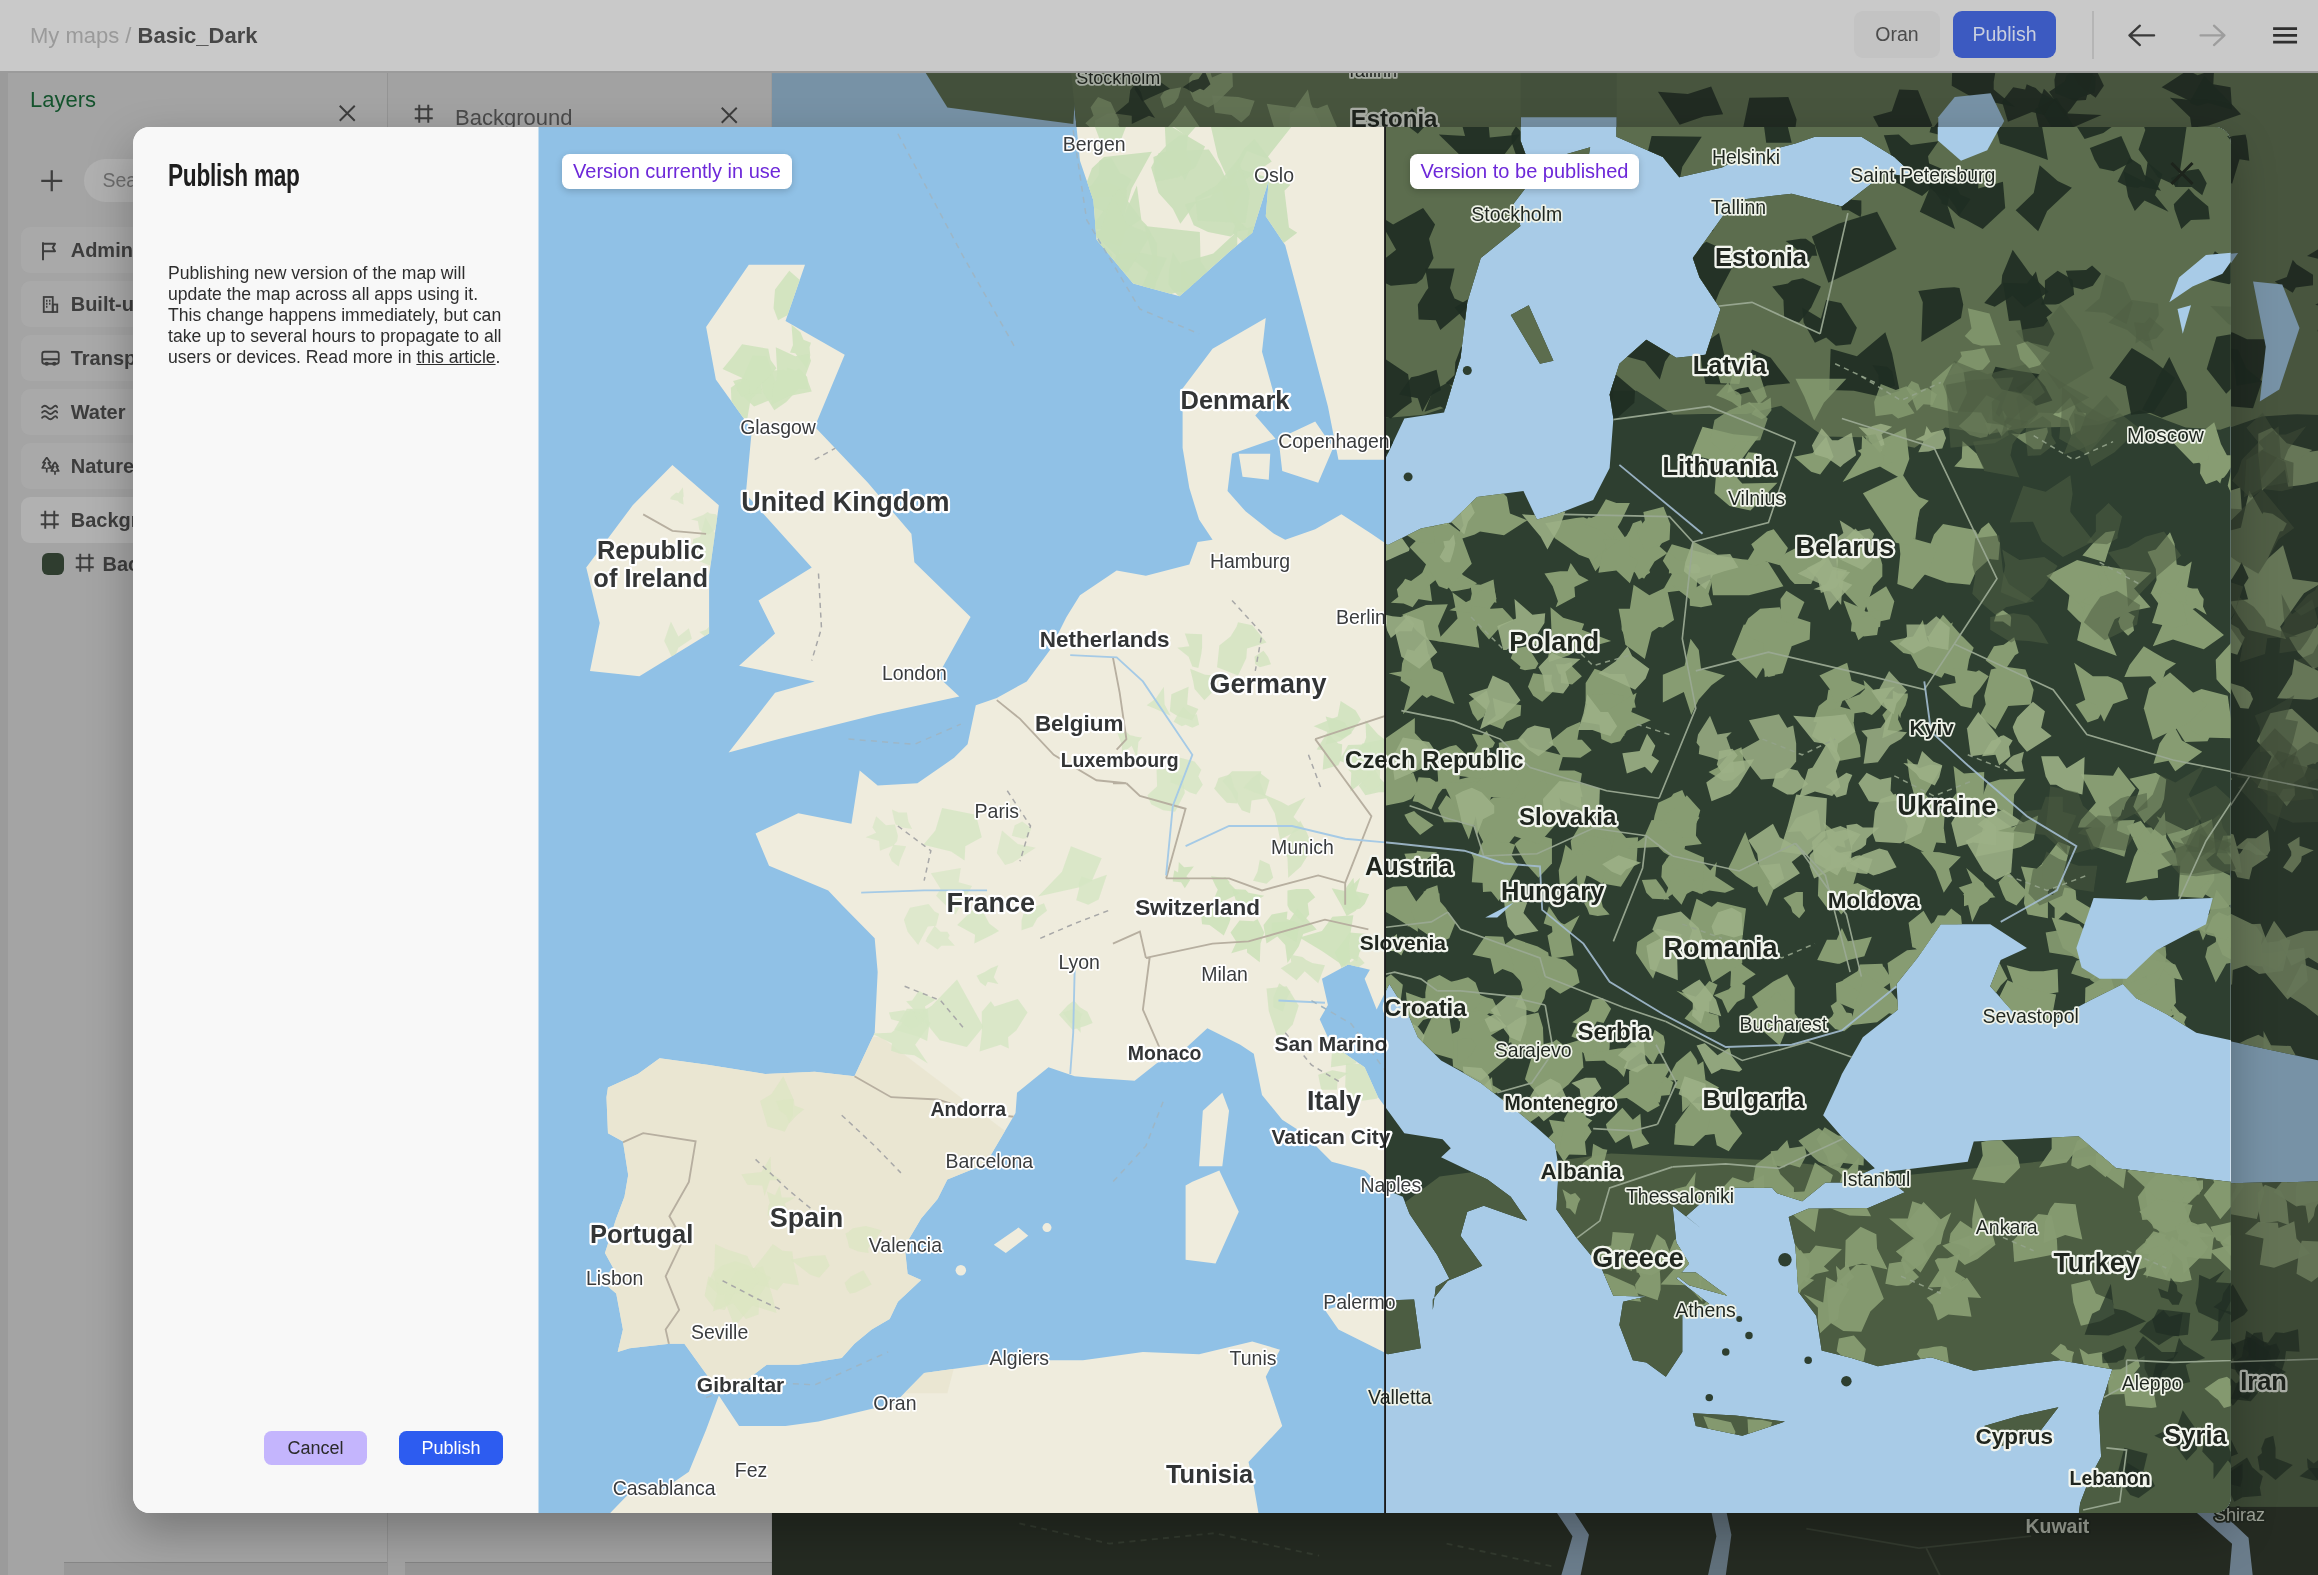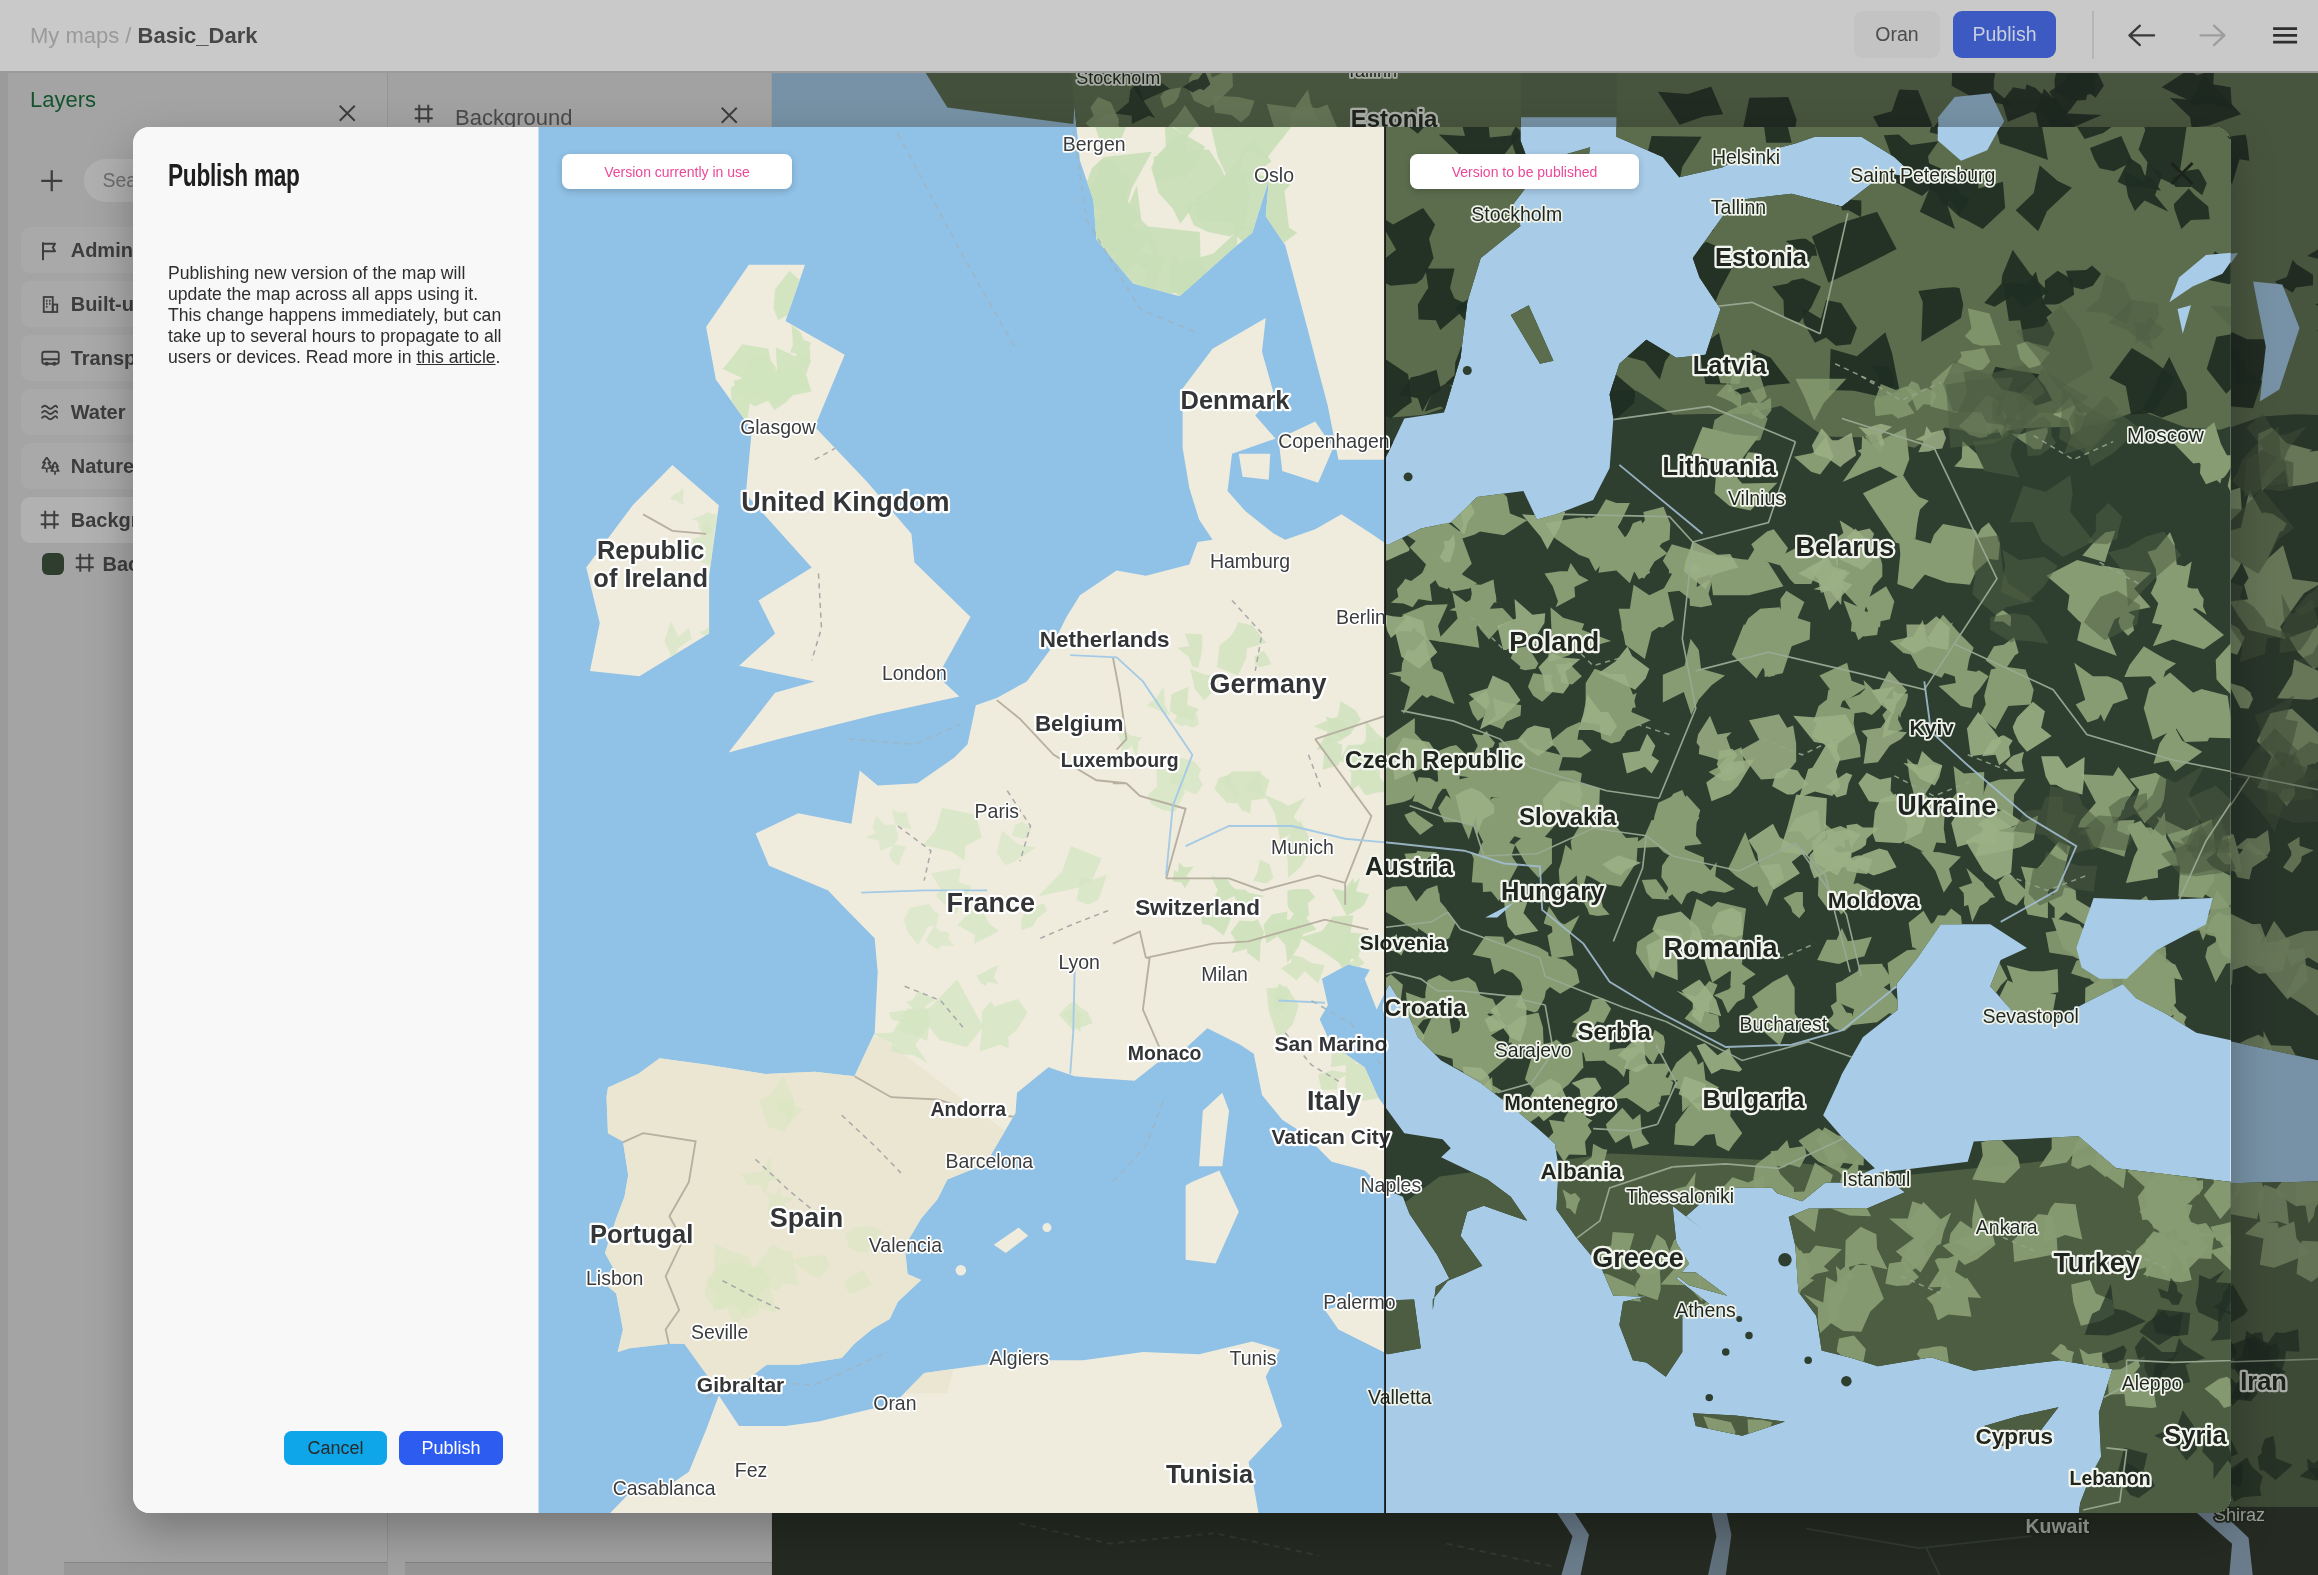--- a/index.html
+++ b/index.html
@@ -11,23 +11,23 @@
 #tdiv{position:absolute;left:2092px;top:10.5px;width:1.5px;height:48px;background:#b5b5b5}
 #panelL{position:absolute;left:7.5px;top:73px;width:380px;height:1503px;background:#a4a4a4;z-index:4}
 #panelR{position:absolute;left:387px;top:73px;width:384px;height:1503px;background:#a2a2a2;z-index:4;border-left:1.5px solid #949494}
 #bgmapwrap{position:absolute;left:772px;top:73px;width:1547px;height:1503px;z-index:1;overflow:hidden}
 .row{position:absolute;left:13.5px;width:354px;height:46px;border-radius:9px;display:flex;align-items:center;gap:9.7px;padding-left:19px;font-size:20px;font-weight:bold;color:#3d3d3d;overflow:hidden}
 #modal{position:absolute;left:133px;top:127px;width:2098px;height:1386px;background:#f8f8f8;border-radius:16.5px;z-index:10;box-shadow:0 18px 45px rgba(0,0,0,0.28);overflow:hidden}
 #mpanel{position:absolute;left:0;top:0;width:405px;height:1386px;background:#f8f8f8;z-index:3}
 #mtitle{position:absolute;left:35px;top:30px;font-size:31.5px;font-weight:bold;color:#1e1e1e;transform:scaleX(0.72);transform-origin:left top;letter-spacing:-0.4px}
 .mp{position:absolute;left:35px;width:375px;font-size:17.6px;line-height:21px;color:#2e2e2e}
 #mapwrap{position:absolute;left:405px;top:0;width:1693px;height:1386px;z-index:1}
-.chip{position:absolute;top:27px;height:35px;background:#fff;border-radius:7.5px;z-index:4;font-size:14px;color:#ec4899;display:flex;align-items:center;justify-content:center;box-shadow:0 2.2px 7.5px rgba(0,0,0,0.18)}
+.chip{position:absolute;top:27px;height:35px;background:#fff;border-radius:7.5px;z-index:4;font-size:20px;color:#6d28d9;display:flex;align-items:center;justify-content:center;box-shadow:0 2.2px 7.5px rgba(0,0,0,0.18)}
 .mbtn{position:absolute;top:1304px;height:34px;border-radius:7.5px;font-size:18px;display:flex;align-items:center;justify-content:center;z-index:4}
-#cancelb{left:151px;width:103px;background:#0ea5e9;color:#2a2a2a}
+#cancelb{left:131px;width:103px;background:#c4b5fd;color:#2a2a2a}
 #pubmb{left:266px;width:104px;background:#2d5cf0;color:#fff}
 a.fake{text-decoration:underline;color:#2e2e2e}
 </style></head><body>
 <div id="bgmapwrap">
     <svg width="1547" height="1503" viewBox="0 0 2064 2005" font-family="Liberation Sans, sans-serif" style="position:absolute;left:0;top:0">
 <rect width="2064" height="2005" fill="#9fc4e2"></rect>
 <path d="M110,1340L137,1282L141,1201L137,1156L93,1111L75,1092L-4,1059L-22,1016L35,989L106,1003L117,932L141,952L194,949L243,915L261,897L272,845L300,835L340,813L371,771L393,727L411,698L460,665L499,672L557,657L568,627L588,624L570,597L557,555L548,501L548,422L588,369L659,328L654,373L670,430L645,458L672,489L614,509L608,559L632,586L670,616L685,624L725,610L760,590L800,616L822,631L866,609L906,601L941,567L1003,559L1021,597L1047,590L1096,571L1118,528L1123,462L1118,430L1131,389L1167,357L1207,381L1246,377L1266,316L1238,274L1229,248L1284,171L1361,162L1428,179L1485,135L1527,140L1498,113L1454,86L1392,86L1366,95L1295,113L1268,127L1211,140L1189,113L1127,86L1127,-10L2113,-10L2113,1328L1901,1282L1861,1257L1821,1236L1803,1217L1759,1239L1702,1270L1668,1267L1626,1220L1640,1185L1675,1169L1626,1137L1560,1137L1547,1156L1529,1182L1501,1217L1503,1251L1456,1288L1428,1337L1423,1349L1403,1392L1430,1423L1472,1463L1428,1482L1406,1482L1375,1507L1341,1496L1335,1489L1286,1489L1246,1504L1220,1527L1240,1543L1202,1513L1207,1562L1224,1590L1207,1610L1251,1644L1231,1651L1215,1659L1215,1708L1193,1741L1167,1722L1149,1719L1131,1672L1136,1641L1167,1634L1123,1633L1107,1596L1074,1556L1047,1518L1050,1463L1045,1430L1019,1407L990,1383L946,1349L915,1331L893,1319L862,1288L849,1257L824,1217L807,1251L791,1210L798,1198L769,1191L734,1210L742,1245L731,1264L746,1297L791,1328L809,1368L844,1416L895,1424L906,1436L893,1448L955,1478L986,1501L1008,1533L981,1524L950,1513L928,1521L919,1553L948,1593L924,1604L902,1613L882,1638L882,1652L886,1621L904,1610L888,1579L851,1524L842,1501L820,1492L791,1466L747,1454L709,1416L681,1398L654,1365L643,1310L625,1298L581,1276L544,1310L522,1316L484,1346L426,1342L404,1340L369,1328L327,1362L325,1389L285,1457L234,1478L221,1504L199,1530L177,1567L181,1604L199,1612L168,1641L157,1664L133,1678L110,1697L93,1716L35,1725L-7,1725L-46,1755L-58,1763L-77,1752L-91,1733L-117,1697L-137,1697L-190,1703L-206,1708L-199,1678L-208,1630L-228,1613L-212,1596L-223,1576L-208,1530L-197,1501L-192,1472L-199,1427L-219,1416L-221,1368L-219,1355L-179,1337L-150,1316L-84,1325L-9,1337L57,1334ZM398,-10L411,118L429,171L433,223L482,282L544,299L610,240L641,214L663,144L659,192L685,231L712,332L742,446L756,517L818,517L844,462L897,454L919,381L928,307L946,248L999,205L990,175L1017,140L999,91L999,-10ZM2113,1478L1945,1481L1794,1463L1744,1420L1604,1427L1596,1454L1478,1469L1512,1495L1463,1516L1383,1517L1357,1528L1366,1567L1370,1628L1394,1660L1401,1706L1441,1716L1476,1727L1547,1715L1604,1733L1719,1719L1789,1731L1771,1789L1774,1848L1759,1876L1746,1910L1741,1950L2113,1950ZM-234,1950L-217,1924L-186,1892L-146,1892L-111,1868L-88,1812L-71,1766L-44,1807L18,1807L62,1801L163,1777L203,1736L325,1719L415,1719L495,1708L570,1711L641,1694L678,1705L659,1741L681,1807L636,1855L643,1887L654,1950ZM-58,908L9,890L141,857L250,833L221,806L265,727L190,654L186,616L128,548L57,473L97,377L18,332L44,257L-31,257L-88,340L-75,410L-27,477L-35,563L53,661L-18,705L4,749L-44,792L57,813L4,828ZM-84,749L-84,672L-71,578L-133,524L-186,578L-248,661L-230,735L-243,799L-177,806ZM738,1652L778,1641L857,1638L866,1703L822,1711L756,1678ZM552,1486L552,1585L592,1590L623,1521L597,1466L561,1481ZM570,1460L601,1460L610,1386L601,1362L575,1386ZM1229,1790L1286,1793L1352,1801L1295,1820L1233,1807ZM1618,1807L1666,1793L1717,1782L1688,1820L1640,1834ZM296,1565L329,1542L342,1553L312,1576ZM676,489L725,466L749,501L729,548L681,532ZM623,509L665,509L663,544L628,540ZM986,324L1025,389L1043,385L1010,311ZM1202,1602L1233,1602L1275,1633L1224,1619ZM1061,109L1092,100L1087,131L1065,131Z" fill="#2e3f30"></path>
 <path d="M199,-10L407,-10L402,68L234,46Z" fill="#55664a"></path>
 <path d="M959,-10L1140,-10L1136,59L977,59Z" fill="#55664a"></path>
 <defs>

